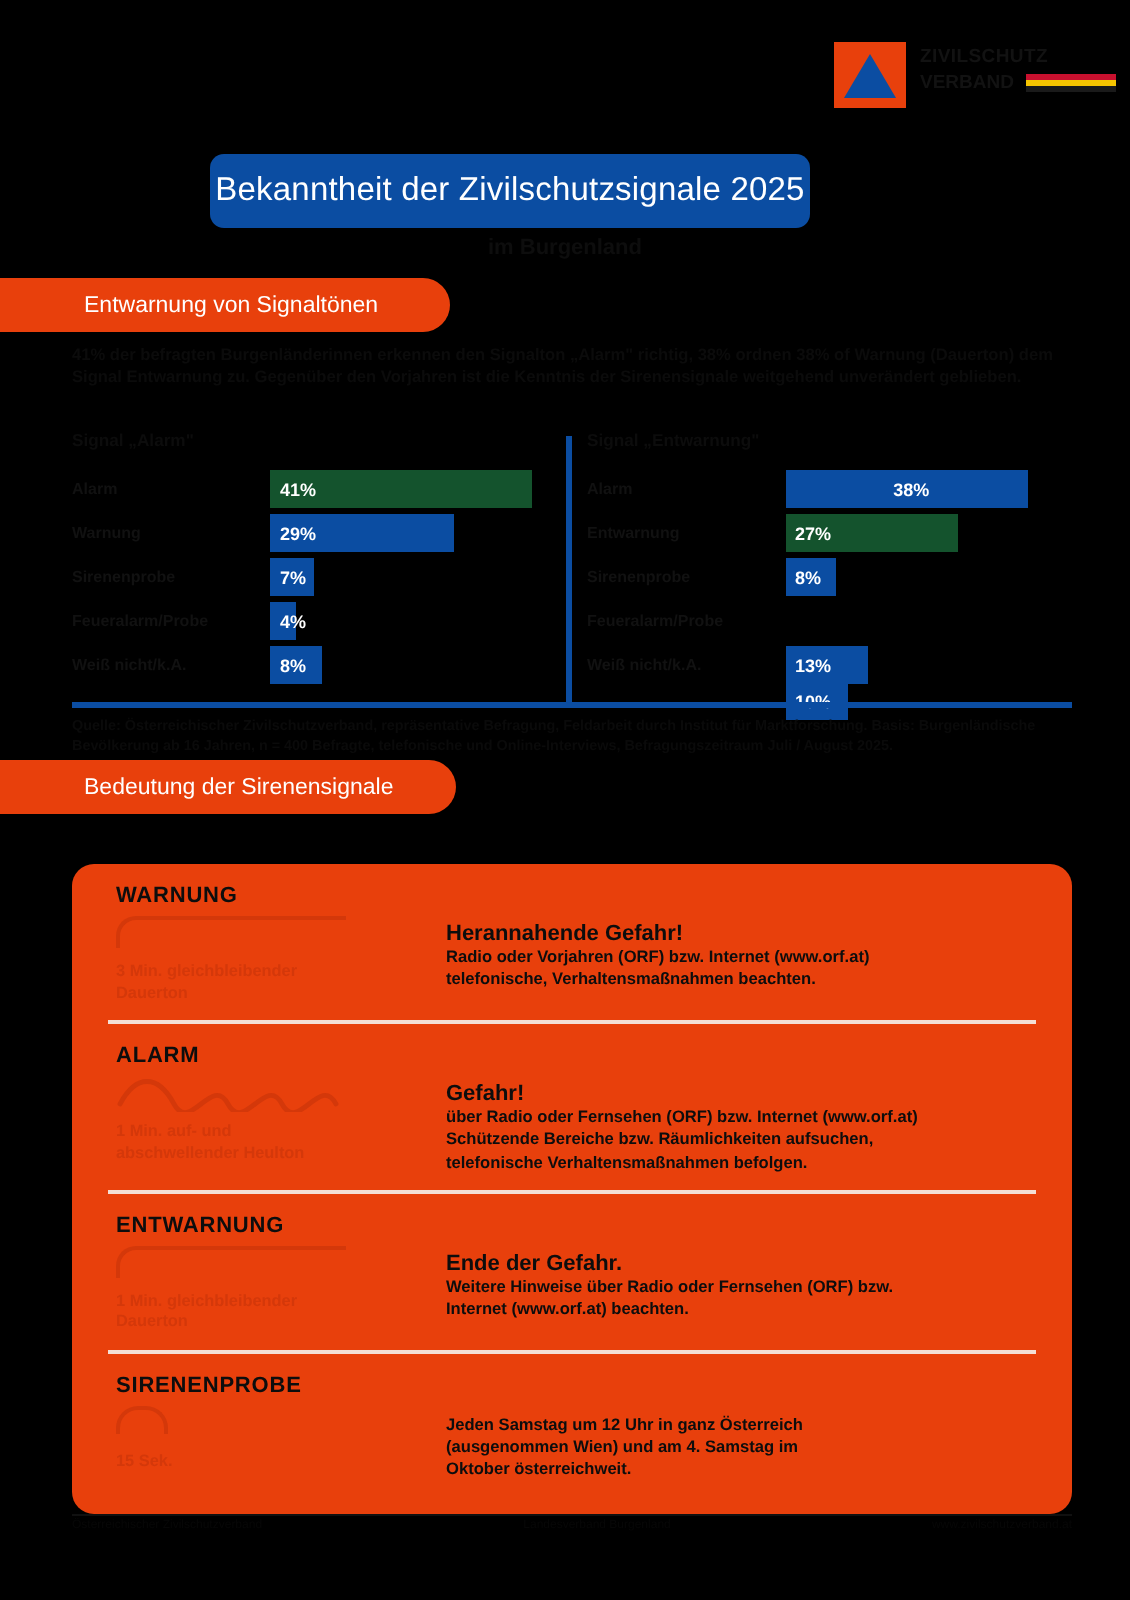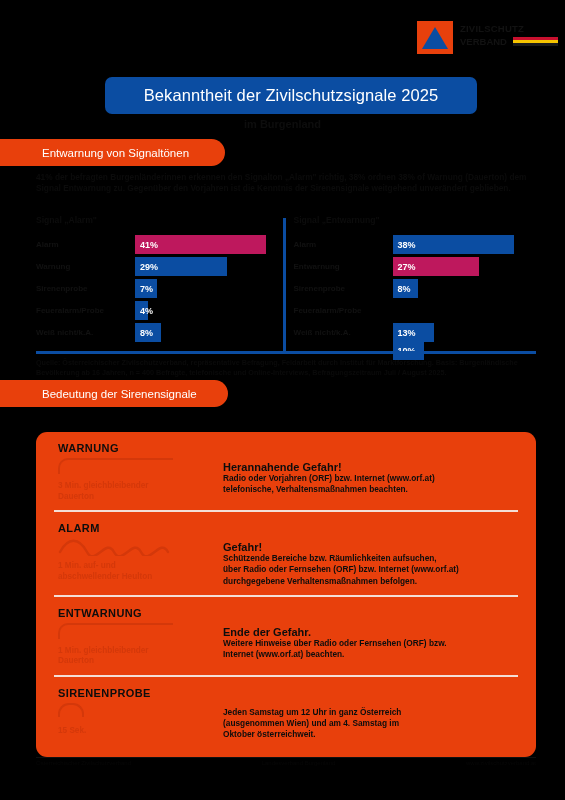--- a/index.html
+++ b/index.html
@@ -21,21 +21,21 @@
   .logo-l2{display:flex;align-items:center;margin-top:2px;}
   .logo-l2 .nm{font-size:9.5px;font-weight:bold;color:#121212;line-height:11px;}
   .logo-flag{margin-left:6px;width:45px;height:9px;display:flex;flex-direction:column;}
   .logo-flag i{display:block;height:3px;}
   .logo-flag .r{background:#C8102E;}
   .logo-flag .y{background:#F5C400;}
   .logo-flag .k{background:#1a1a1a;}
 
   
   .title-pill{
-    position:absolute;top:77px;left:105px;width:372px;height:37px;
+    position:absolute;top:77px;left:105px;width:300px;height:37px;
     background:#0B4DA2;border-radius:7px;
     display:flex;align-items:center;justify-content:center;
   }
   .title-pill span{color:#ffffff;font-size:16.5px;font-weight:normal;letter-spacing:.1px;}
   .subtitle{position:absolute;top:118px;left:0;width:565px;text-align:center;
     font-size:11px;font-weight:bold;color:#0d0d0d;}
 
   
   .sec-pill{
     position:absolute;height:27px;background:#E8400C;
@@ -57,21 +57,21 @@
   .chart{position:relative;width:243px;}
   .chart.right{margin-left:15px;}
   .chart-title{font-size:8.6px;font-weight:bold;color:#0c0c0c;margin-bottom:9px;height:11px;}
   .divider-v{position:absolute;left:283px;top:218px;width:3px;height:133px;background:#0B4DA2;}
   .rows{position:relative;}
   .row{height:19px;display:flex;align-items:stretch;margin-bottom:3px;}
   .row .cat{width:99px;font-size:8px;color:#111111;font-weight:bold;display:flex;align-items:center;}
   .row .track{flex:1;position:relative;}
   .row .bar{height:19px;display:flex;align-items:center;}
   .row .bar.blue{background:#0B4DA2;}
-  .row .bar.orange{background:#be185d;}
+  .row .bar.orange{background:#14532d;}
   .row .val{color:#ffffff;font-size:9px;font-weight:bold;padding-left:5px;white-space:nowrap;}
 
   .divider-h{position:absolute;top:351px;left:36px;width:500px;height:3px;background:#0B4DA2;}
   .footnote{
     position:absolute;top:358px;left:36px;width:500px;
     font-size:7.2px;line-height:10px;color:#0a0a0a;font-weight:bold;
   }
 
   
   .panel{
@@ -178,21 +178,21 @@
           </div>
         </div>
     </div>
 
     <div class="chart right">
       <div class="chart-title">Signal „Entwarnung"</div>
       <div class="rows" id="rows-1">
           <div class="row">
             <div class="cat">Alarm</div>
             <div class="track">
-              <div class="bar blue" style="width: 84.4444%;">
+              <div class="bar blue" style="width: 84.4444%; justify-content: center;">
                 <span class="val">38%</span>
               </div>
             </div>
           </div>
           <div class="row">
             <div class="cat">Entwarnung</div>
             <div class="track">
               <div class="bar orange" style="width: 60%;">
                 <span class="val">27%</span>
               </div>
@@ -262,23 +262,23 @@
               <path d="M2 14 C 10 -1, 21 -1, 29 14 S 48 -1, 56 14 S 75 -1, 83 14 S 102 -1, 110 14" fill="none" stroke="#d4380a" stroke-width="2.4" stroke-linecap="round"></path>
             </svg></div>
           <div class="sig-dur">
             <div>1 Min. auf- und</div>
             <div>abschwellender Heulton</div>
           </div>
         </div>
         <div class="sig-right">
           <div class="sig-head">Gefahr!</div>
           <div class="sig-body">
+            <div>über Radio oder Fernsehen (ORF) bzw. Internet (www.orf.at)</div>
             <div>Schützende Bereiche bzw. Räumlichkeiten aufsuchen,</div>
-            <div>über Radio oder Fernsehen (ORF) bzw. Internet (www.orf.at)</div>
-            <div>durchgegebene Verhaltensmaßnahmen befolgen.</div>
+            <div>telefonische Verhaltensmaßnahmen befolgen.</div>
           </div>
         </div>
       </div>
       <div class="sep"></div>
       <div class="sig">
         <div class="sig-left">
           <div class="sig-name">ENTWARNUNG</div>
           <div class="sig-icon">
             <div class="tone-flat"></div>
           </div>

